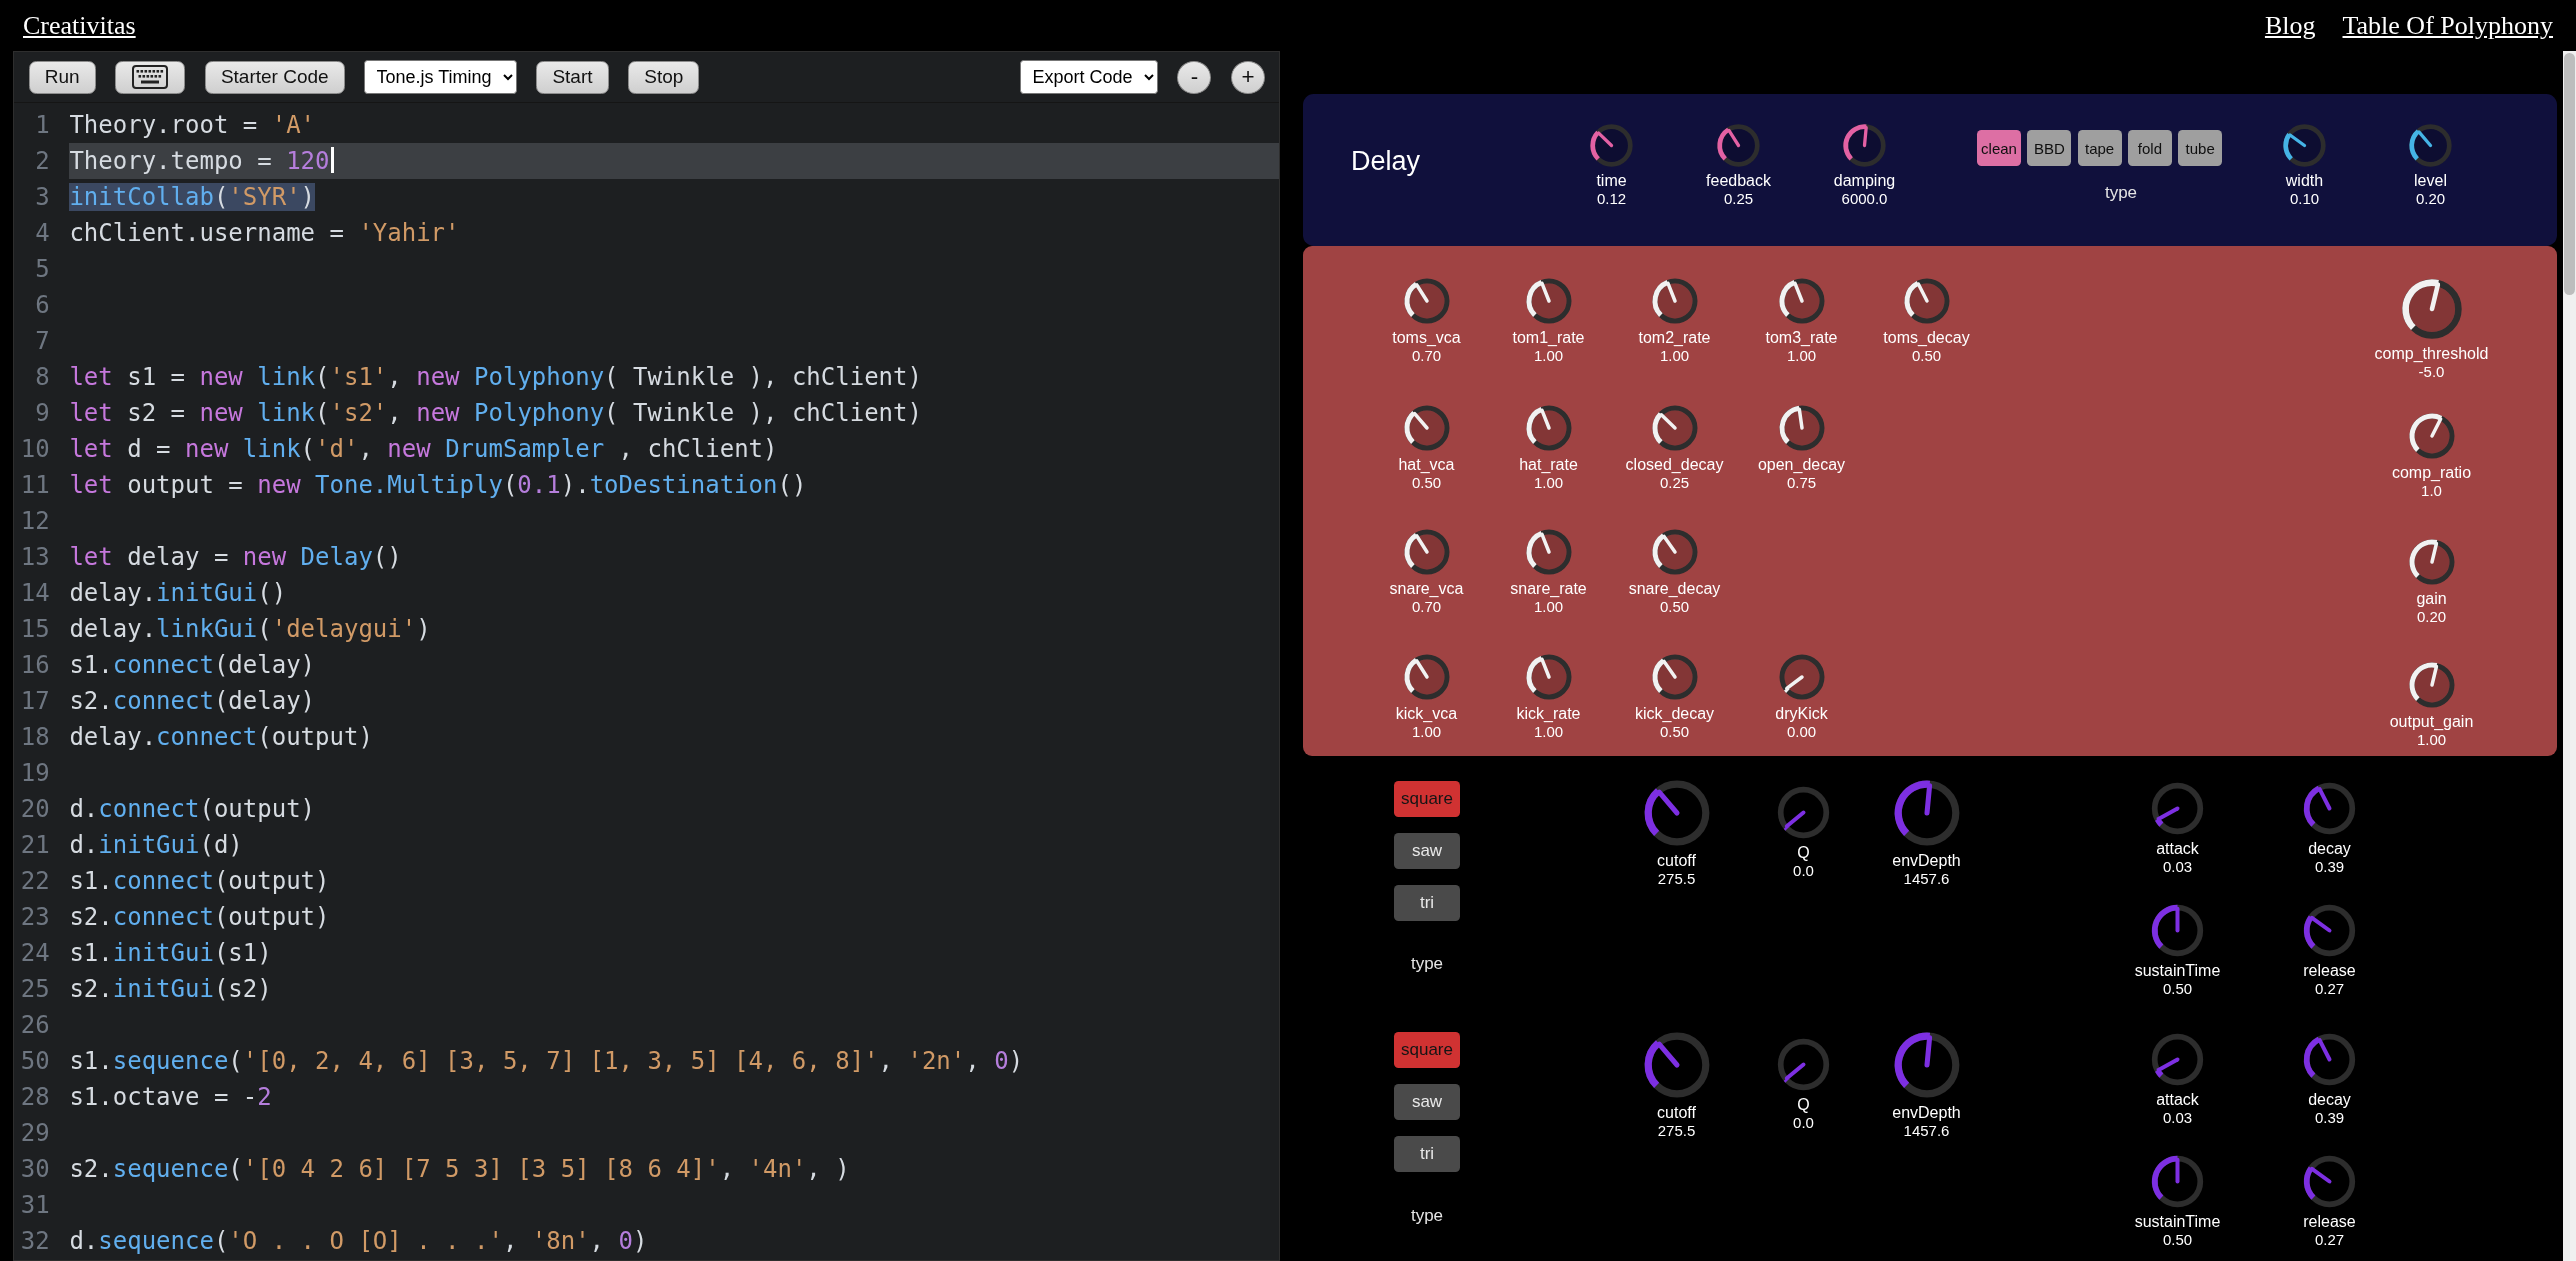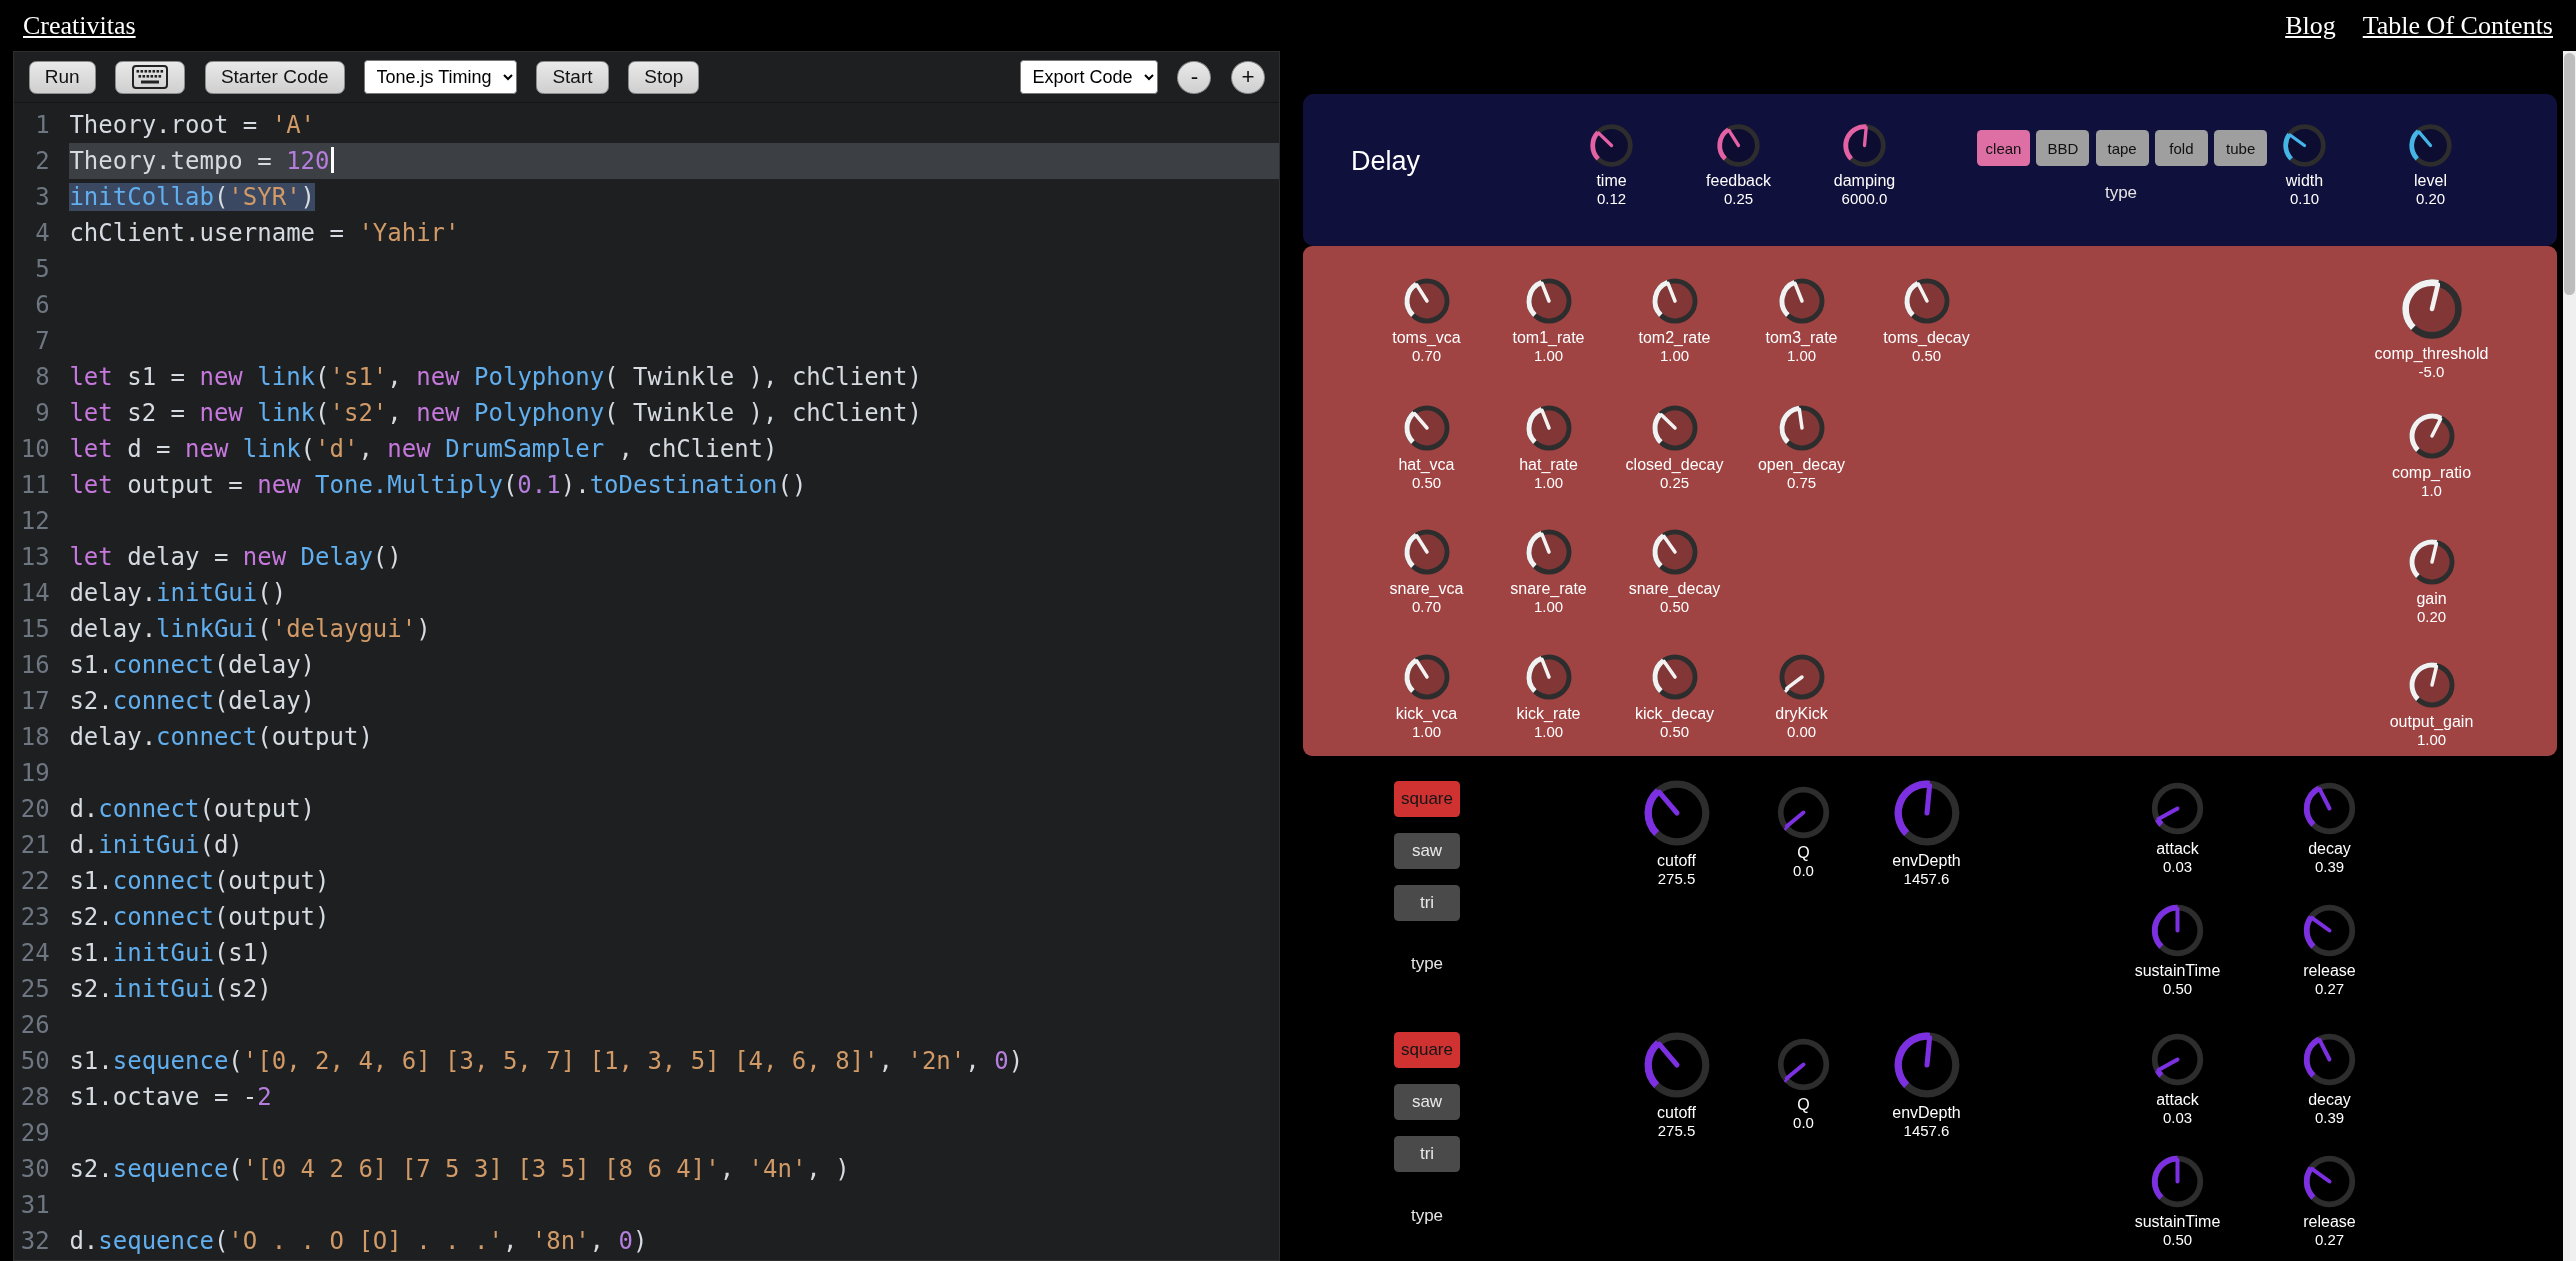--- a/index.html
+++ b/index.html
@@ -44,21 +44,21 @@
            vertical-align: -4.5px; margin-left: 1.8px; }
 
   
   .panel { position: absolute; left: 1297px; top: 51px; width: 1268px; height: 1210px; background: #000; }
   .delay-box { position: absolute; left: 6.3px; top: 43px; width: 1254px; height: 152px;
                background: #10103c; border-radius: 10.7px; }
   .drum-box  { position: absolute; left: 6.3px; top: 195px; width: 1254px; height: 510px;
                background: #a04343; border-radius: 9px; }
   .delay-title { position: absolute; left: 54px; top: 95px; color: #fff; font-size: 27px; }
   .type-group { position: absolute; left: 680px; top: 79px; display: flex; gap: 6.3px; }
-  .type-btn { width: 53px; height: 36px; border: none; border-radius: 4.5px; background: #9f9f9f;
+  .type-btn { width: 44px; height: 36px; border: none; border-radius: 4.5px; background: #9f9f9f;
               color: #101010; font-size: 15px; cursor: pointer; font-family: "Liberation Sans", sans-serif; }
   .type-btn.sel { background: #dd6fa4; }
   .type-label { position: absolute; color: #e5e5e5; font-size: 17px; text-align: center; }
   .delay-type-label { left: 680px; width: 288px; top: 132px; }
   .wave-type-label { left: 97px; width: 66px; }
   .wave-stack { position: absolute; left: 97px; display: flex; flex-direction: column; gap: 16px; }
   .wave-btn { width: 66px; height: 36px; border: none; border-radius: 4.5px; background: #4a4a4a;
               color: #e8e8e8; font-size: 17px; cursor: pointer; font-family: "Liberation Sans", sans-serif; }
   .wave-btn.sel { background: #d03232; color: #151515; }
 
@@ -74,21 +74,21 @@
 </style>
 </head>
 <body>
 
 <div class="page">
 
   <div class="topbar">
     <a>Creativitas</a>
     <div class="top-links">
       <a>Blog</a>
-      <a>Table Of Contents</a>
+      <a>Table Of Polyphony</a>
     </div>
   </div>
 
   <div class="editor">
     <div class="toolbar">
       <button class="tbtn">Run</button>
       <button class="tbtn">
         <svg width="38" height="24" viewBox="0 0 36 24">
           <rect x="1" y="1" width="34" height="22" rx="3" fill="none" stroke="#222" stroke-width="2"></rect>
           <g fill="#222">

